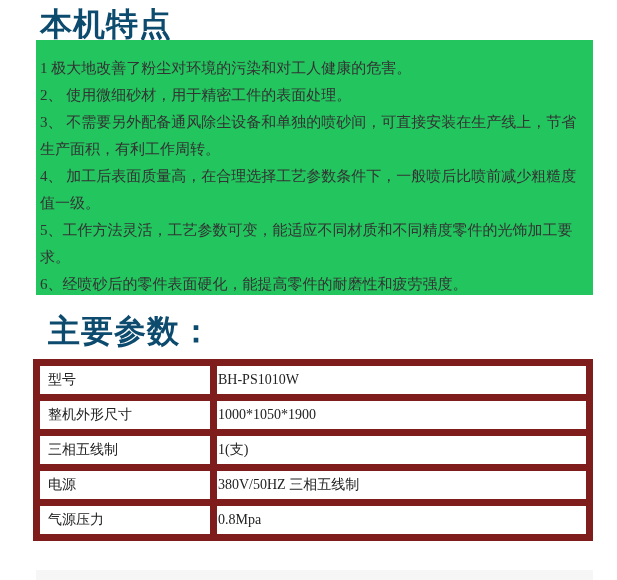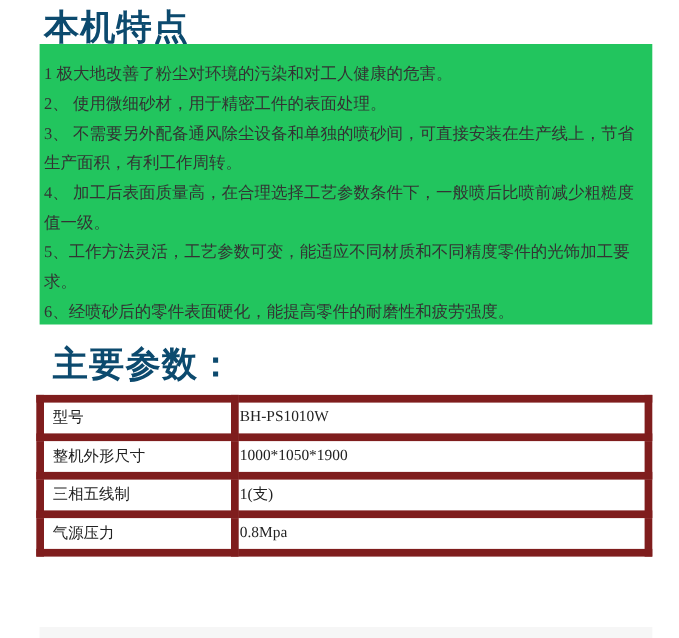--- a/index.html
+++ b/index.html
@@ -76,19 +76,23 @@
     </tr>
     <tr>
       <td class="param-label">整机外形尺寸</td>
       <td class="param-value">1000*1050*1900</td>
     </tr>
     <tr>
       <td class="param-label">三相五线制</td>
       <td class="param-value">1(支)</td>
     </tr>
     <tr>
+      <td class="param-label">电源</td>
+      <td class="param-value">380V/50HZ 三相五线制</td>
+    </tr>
+    <tr>
       <td class="param-label">气源压力</td>
       <td class="param-value">0.8Mpa</td>
     </tr>
   </tbody>
 </table>
 
 <div id="next-section-panel"></div>
 
 </body></html>

